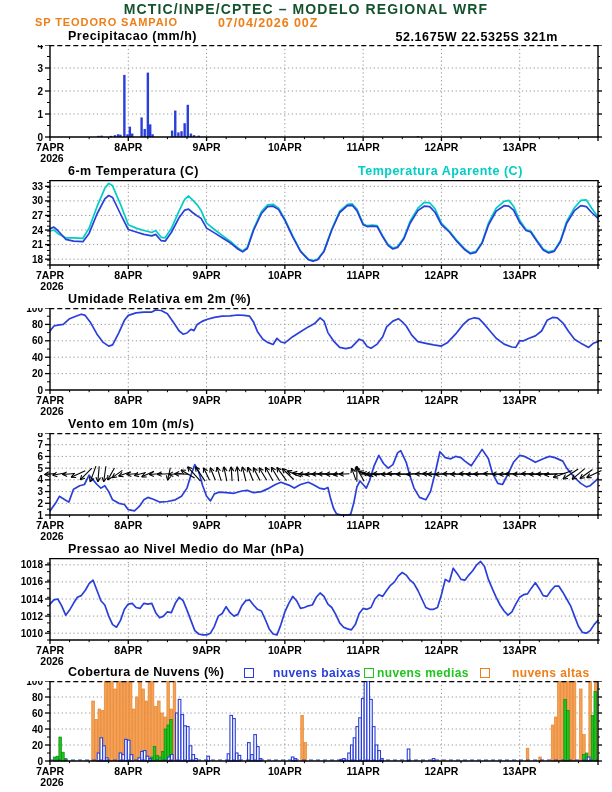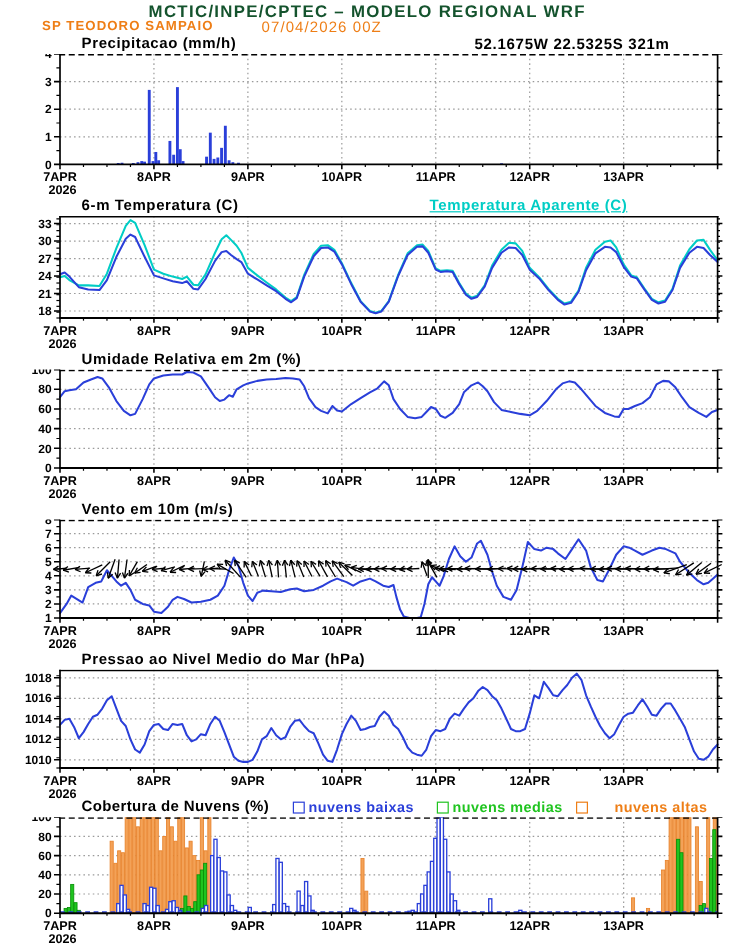--- a/index.html
+++ b/index.html
@@ -1,52 +1,52 @@
 <!DOCTYPE html>
 <html><head>
 <meta charset="utf-8">
 <style>
   html,body{margin:0;padding:0}
   body{width:612px;height:792px;background:#fff;position:relative;overflow:hidden;
        font-family:"Liberation Sans",sans-serif;-webkit-font-smoothing:antialiased}
   .hdr1{position:absolute;top:1px;left:0;width:612px;text-align:center;
         font-size:14px;font-weight:bold;letter-spacing:1.1px}
   .hdr2a{position:absolute;top:16px;left:35px;font-size:11px;font-weight:bold;letter-spacing:.9px}
-  .hdr2b{position:absolute;top:16px;left:218px;font-size:12.5px;font-weight:normal;letter-spacing:.9px}
+  .hdr2b{position:absolute;top:16px;left:218px;font-size:12.5px;font-weight:bold;letter-spacing:.9px}
   .coords{position:absolute;top:30px;left:345px;width:213px;text-align:right;
           font-size:12.5px;font-weight:bold;letter-spacing:.6px}
   .ptitle{position:absolute;font-size:12.5px;font-weight:bold;letter-spacing:.5px;color:#000;white-space:nowrap}
   .lgd{position:absolute;font-size:12px;font-weight:bold;letter-spacing:.4px;
        display:flex;align-items:center;gap:3px;white-space:nowrap}
   .sw{width:8px;height:8px;border:1.6px solid #000;background:#fff;display:inline-block}
   svg.panel{position:absolute;left:0;display:block}
 </style>
 </head>
 <body>
 
 <div class="hdr1" style="color: #14532d;">MCTIC/INPE/CPTEC – MODELO REGIONAL WRF</div>
 <div class="hdr2a" style="color: rgb(238, 126, 22);">SP TEODORO SAMPAIO</div>
 <div class="hdr2b" style="color: rgb(238, 126, 22);">07/04/2026 00Z</div>
 <div class="coords" style="color: #000000;">52.1675W 22.5325S 321m</div>
 
 <div class="ptitle" style="top:29px;left:68px">Precipitacao (mm/h)</div>
 
 <div class="ptitle" style="top:164px;left:68px">6-m Temperatura (C)</div>
-<div class="ptitle" style="top: 164px; left: 358px; color: rgb(0, 205, 197); text-decoration: underline;">Temperatura Aparente (C)</div>
+<div class="ptitle" style="top: 164px; left: 358px; color: rgb(0, 205, 197);">Temperatura Aparente (C)</div>
 
 <div class="ptitle" style="top:292px;left:68px">Umidade Relativa em 2m (%)</div>
 
 <div class="ptitle" style="top:417px;left:68px">Vento em 10m (m/s)</div>
 
 <div class="ptitle" style="top:542px;left:68px">Pressao ao Nivel Medio do Mar (hPa)</div>
 
 <div class="ptitle" style="top:665px;left:68px;letter-spacing:.3px">Cobertura de Nuvens (%)</div>
 <div class="lgd" style="top:666px;left:244px">
   <span class="sw" style="border-color: rgb(42, 63, 217);"></span>
-  <span style="color: rgb(42, 63, 217);">nuvens baixas</span>
+  <span style="color: rgb(42, 63, 217); margin-left: 16px;">nuvens baixas</span>
 </div>
 <div class="lgd" style="top:666px;left:364px">
   <span class="sw" style="border-color: rgb(31, 196, 31);"></span>
   <span style="color: rgb(31, 196, 31); text-align: right;">nuvens medias</span>
 </div>
 <div class="lgd" style="top:666px;left:480px">
   <span class="sw" style="border-color: rgb(238, 126, 22);"></span>
   <span style="color: rgb(238, 126, 22); padding-left: 19px;">nuvens altas</span>
 </div>
 

